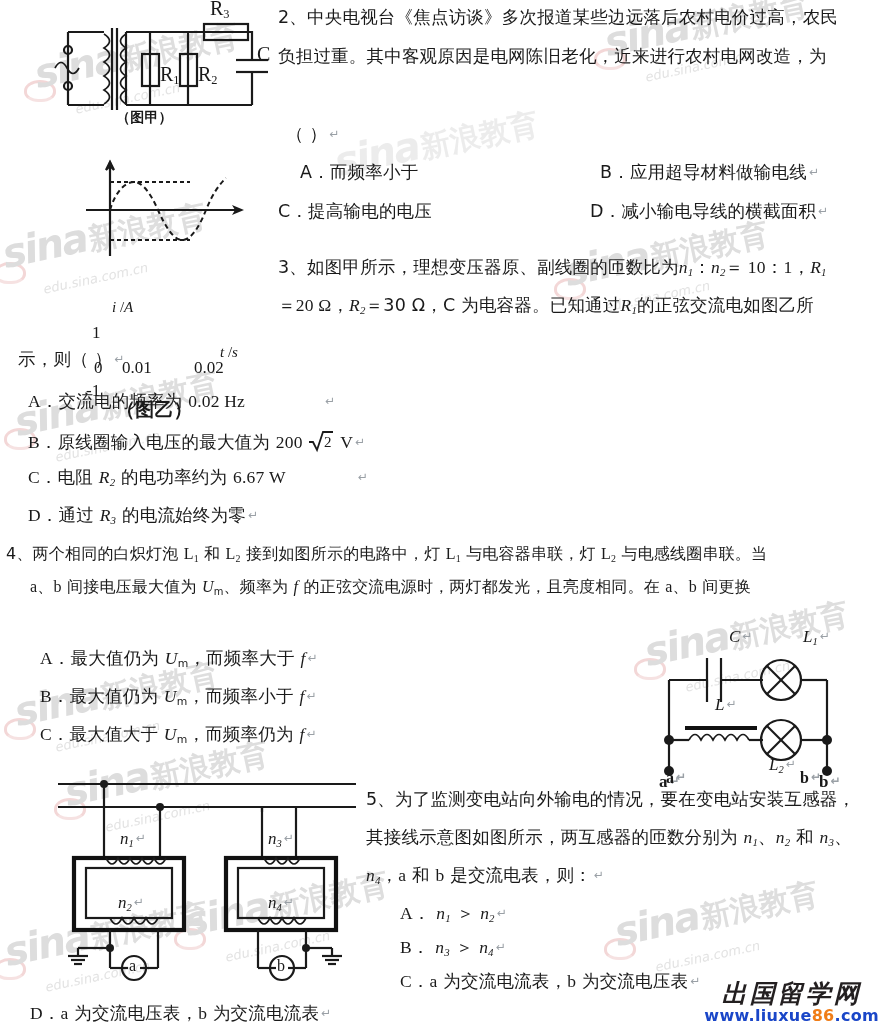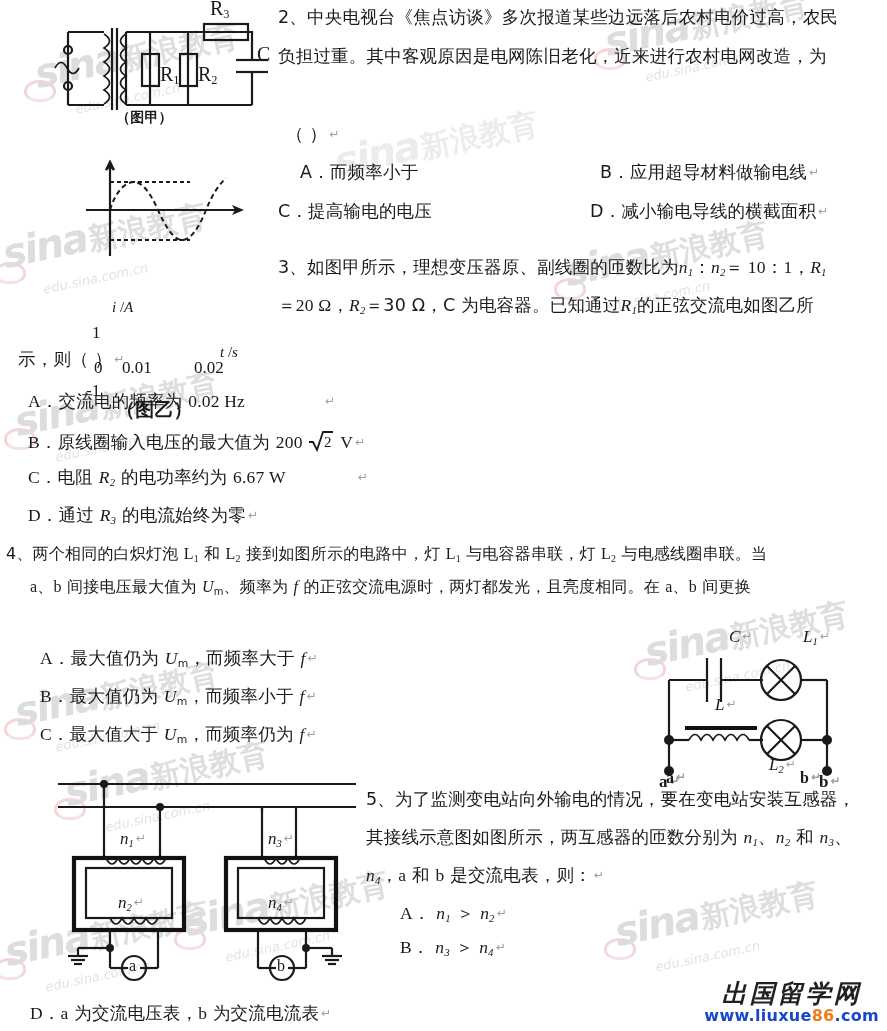--- a/index.html
+++ b/index.html
@@ -341,20 +341,23 @@
   </div>
   <div class="tx cn" style="left:366px;top:866px;">
     <span class="itl">n</span><sub class="itl">4</sub>，<span class="ser">a</span> 和 <span class="ser">b</span> 是交流电表，则：<span class="pilcrow">↵</span>
   </div>
 
   <div class="tx cn" style="left:400px;top:904px;">
     <span class="ser">A．</span> <span class="itl">n</span><sub class="itl">1</sub> ＞ <span class="itl">n</span><sub class="itl">2</sub><span class="pilcrow">↵</span>
   </div>
   <div class="tx cn" style="left:400px;top:938px;">
     <span class="ser">B．</span> <span class="itl">n</span><sub class="itl">3</sub> ＞ <span class="itl">n</span><sub class="itl">4</sub><span class="pilcrow">↵</span>
+  </div>
+  <div class="tx cn" style="left:400px;top:972px;">
+    <span class="ser">C．</span><span class="ser">a</span> 为交流电流表，<span class="ser">b</span> 为交流电压表<span class="pilcrow">↵</span>
   </div>
   <div class="tx cn" style="left:30px;top:1004px;">
     <span class="ser">D．</span><span class="ser">a</span> 为交流电压表，<span class="ser">b</span> 为交流电流表<span class="pilcrow">↵</span>
   </div>
 
   <div class="fig" style="left:0px;top:772px;">
     <svg width="360" height="220" viewBox="0 0 360 220">
 
       <path class="st" d="M58 12 L356 12"></path>
       <path class="st" d="M58 35 L356 35"></path>

